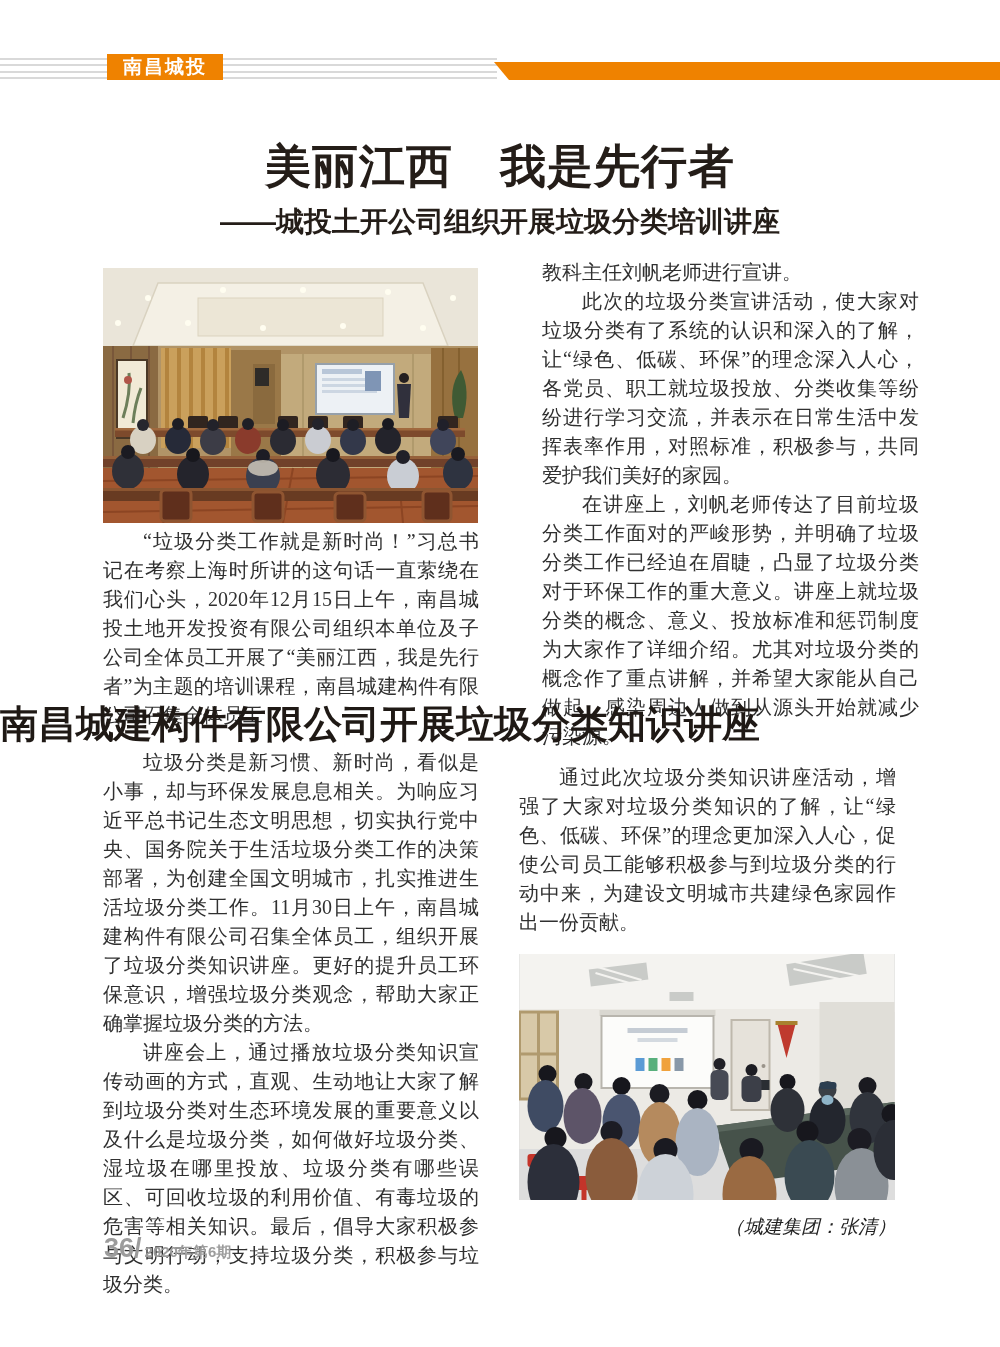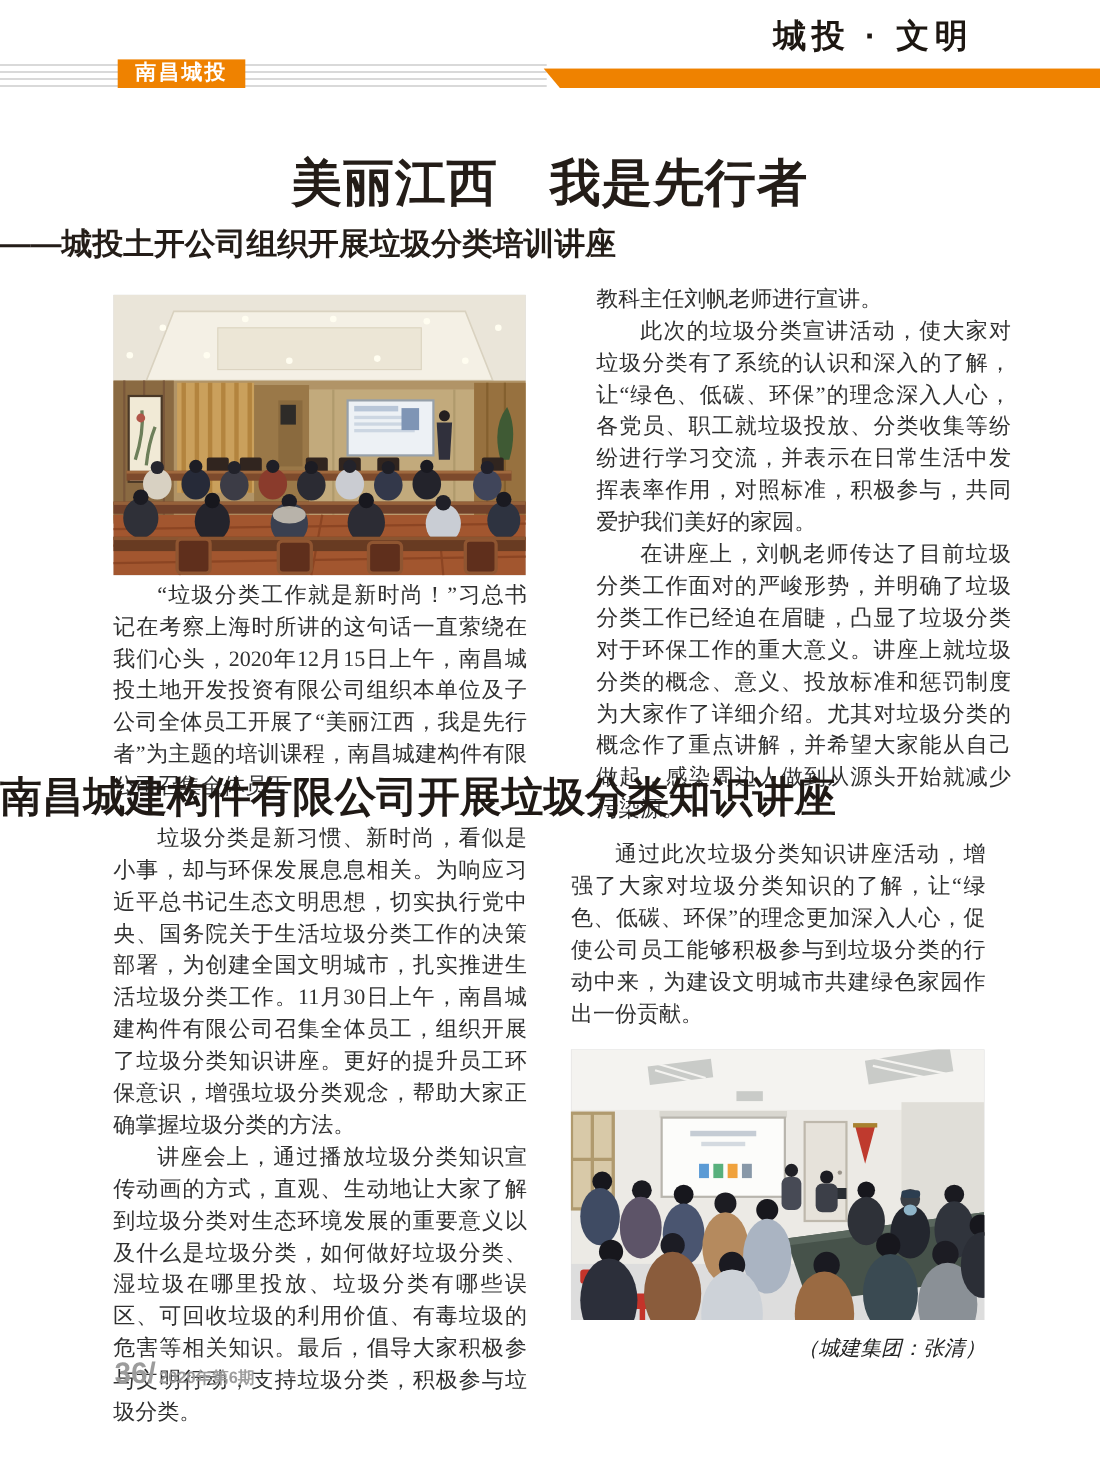--- a/index.html
+++ b/index.html
@@ -26,21 +26,21 @@
     position:absolute; top:62px; left:494px; width:506px; height:18px; background:#ef8200;
     clip-path:polygon(0 0,100% 0,100% 100%,15px 100%);
   }
 
   
   .a1-title {
     position:absolute; top:136px; left:0; width:1000px; text-align:center;
     font-size:46px; font-weight:900; color:#241d18; letter-spacing:1px; margin:0;
   }
   .a1-subtitle {
-    position:absolute; top:203px; left:0; width:1000px; 
+    position:absolute; top:203px; left:0; width:1000px; text-align:center;
     font-size:28px; font-weight:800; color:#241d18; margin:0;
   }
 
   .photo { background:#ddd; }
   .photo svg { display:block; }
   #photo1 { position:absolute; top:268px; left:103px; width:375px; height:255px; }
 
   .col {
     position:absolute; font-size:20px; line-height:29px; color:#303030;
     text-align:justify; text-justify:inter-ideograph;
@@ -73,21 +73,20 @@
   .issue {
     font-family:Liberation Sans, sans-serif;
     font-size:15px; font-weight:700; color:#9c9c9c; margin-left:3px;
   }
 </style>
 </head>
 <body>
 
 <div class="page">
 
-  <div class="section-label hei">城投 · 文明</div>
   <div class="stripes"></div>
   <div class="badge hei">南昌城投</div>
   <div class="accent-bar"></div>
 
   <h1 class="a1-title hei">美丽江西　我是先行者</h1>
   <h2 class="a1-subtitle hei">——城投土开公司组织开展垃圾分类培训讲座</h2>
 
   <div id="photo1" class="photo">
     <svg viewBox="0 0 375 255" width="375" height="255">
 

